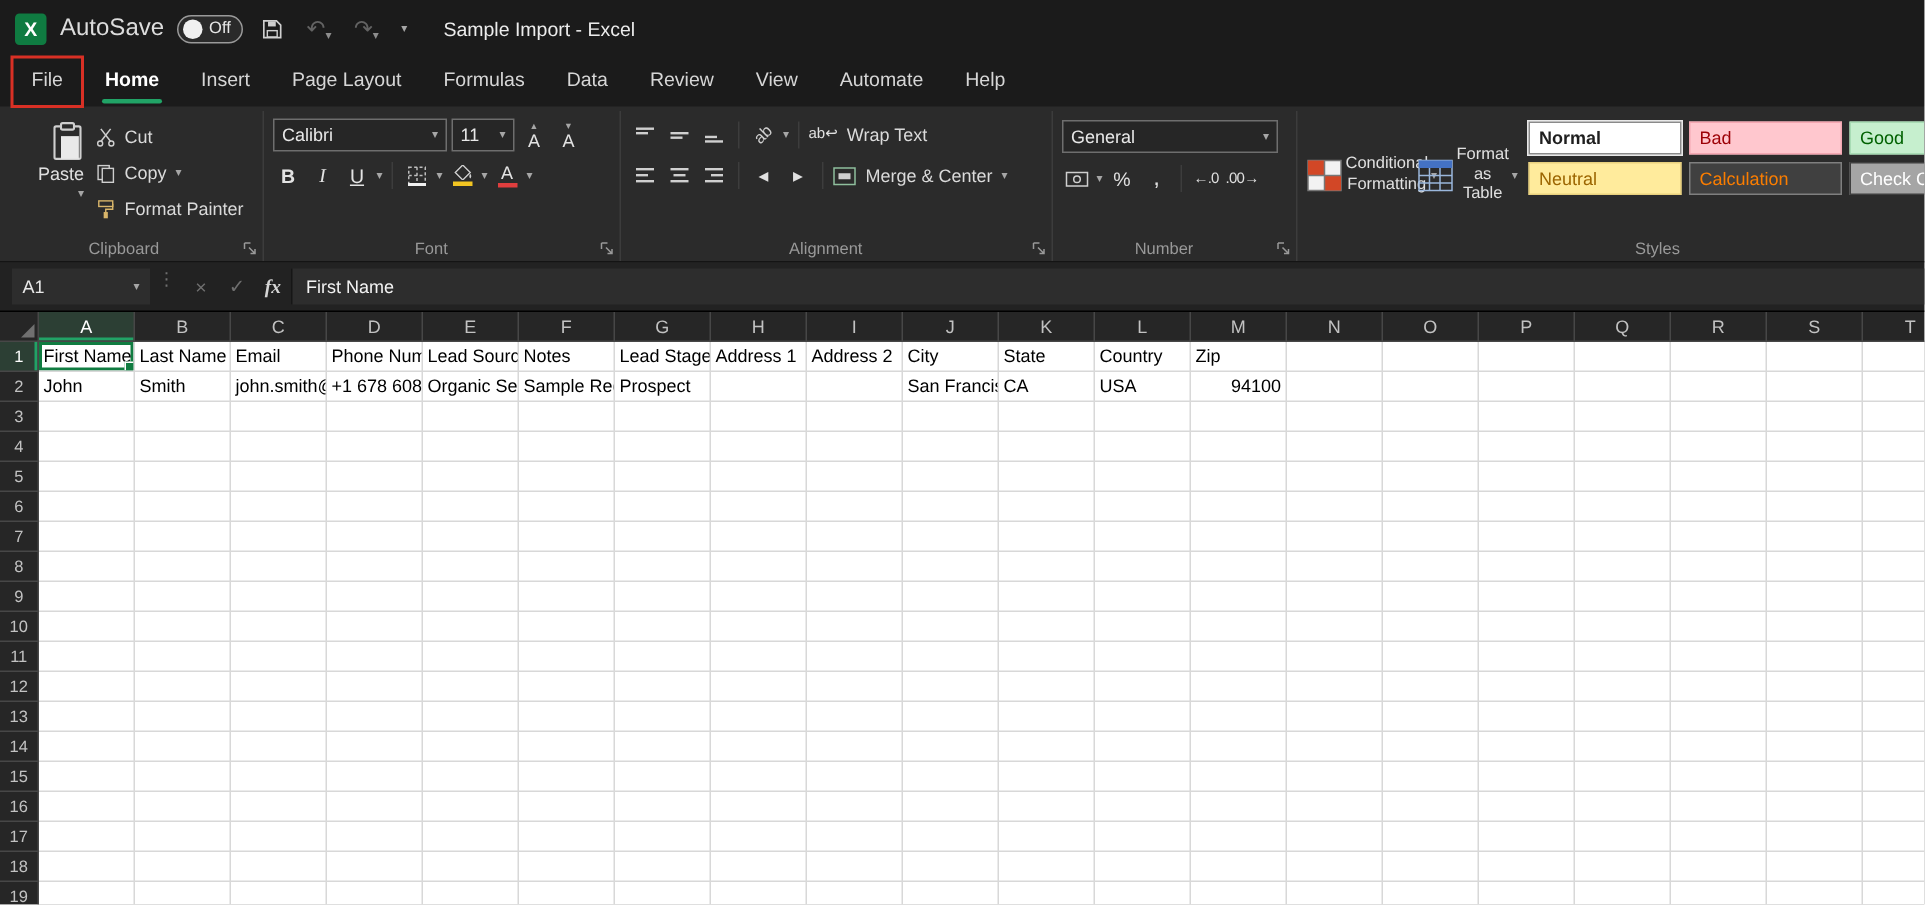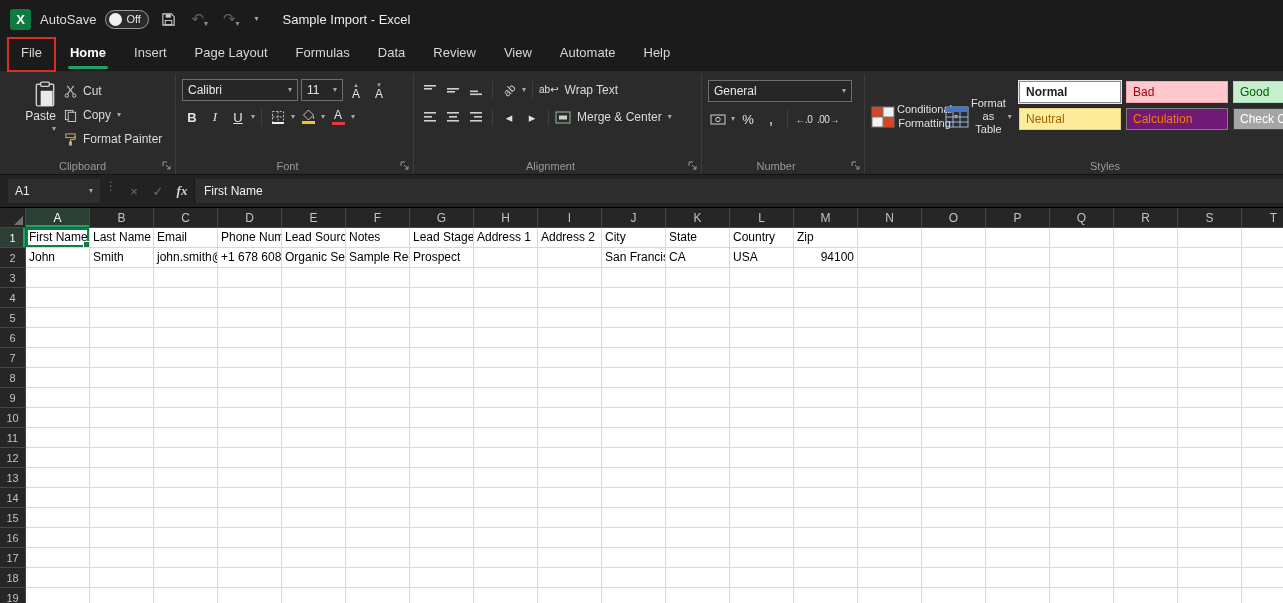--- a/index.html
+++ b/index.html
@@ -5,21 +5,21 @@
   *{box-sizing:border-box;margin:0;padding:0}
   html,body{width:1283px;height:603px;overflow:hidden;background:#fff;
     font-family:"Liberation Sans","DejaVu Sans",sans-serif;}
   .app{width:1283px;height:603px;display:flex;flex-direction:column;background:#1f1f1f}
 
   
   .titlebar{flex:0 0 38px;background:#1b1b1b;display:flex;align-items:center;
     padding:0 10px;gap:9px;color:#e6e6e6;position:relative}
   .excel-logo{width:21px;height:21px;background:#0f7b41;border-radius:3px;color:#fff;
     font-weight:bold;display:flex;align-items:center;justify-content:center;font-size:13px}
-  .autosave-label{font-size:13px;color:#dcdcdc}
+  .autosave-label{font-size:16px;color:#dcdcdc}
   .toggle{width:44px;height:19px;border:1px solid #9a9a9a;border-radius:10px;display:flex;
     align-items:center;gap:4px;padding:0 3px;background:#2a2a2a}
   .toggle .knob{width:13px;height:13px;border-radius:50%;background:#f0f0f0}
   .toggle .state{font-size:11px;color:#e6e6e6}
   .tb-btn{height:26px;display:flex;align-items:center;justify-content:center;
     border-radius:4px;color:#cfcfcf;font-size:15px;padding:0 3px}
   .tb-btn.disabled{color:#636363}
   .tb-chev{font-size:8px;color:#8d8d8d;align-self:flex-end;padding-bottom:4px}
   .doc-title{font-size:13px;color:#ececec;margin-left:12px;white-space:nowrap}
   .search-box{position:absolute;left:735px;top:5px;width:466px;height:27px;background:#3a3a3a;
@@ -453,21 +453,21 @@
             </svg>
         </span>
         <span>Format as Table</span>
         <span class="chev">▾</span>
       </div>
       <div class="gallery">
           <div class="style-chip sel" style="background: rgb(255, 255, 255); color: rgb(31, 31, 31); border-color: rgb(138, 138, 138); font-weight: bold;">Normal</div>
           <div class="style-chip" style="background: rgb(255, 199, 206); color: rgb(156, 0, 6); border-color: rgb(244, 167, 178);">Bad</div>
           <div class="style-chip" style="background: rgb(198, 239, 206); color: rgb(0, 97, 0); border-color: rgb(168, 220, 180);">Good</div>
           <div class="style-chip" style="background: rgb(255, 235, 156); color: rgb(156, 101, 0); border-color: rgb(232, 208, 126);">Neutral</div>
-          <div class="style-chip" style="background: #701a75; color: rgb(250, 125, 0); border-color: rgb(127, 127, 127);">Calculation</div>
+          <div class="style-chip" style="background: #404040; color: rgb(250, 125, 0); border-color: rgb(127, 127, 127);">Calculation</div>
           <div class="style-chip" style="background: rgb(165, 165, 165); color: rgb(255, 255, 255); border-color: rgb(63, 63, 63);">Check Cell</div>
         </div>
       <span class="rgroup-label" style="left:180px;right:auto;width:120px">Styles</span>
     </div>
   </div>
 
   <div class="fbar">
     <div class="namebox">
       <span>A1</span>
       <span class="chev">▾</span>

